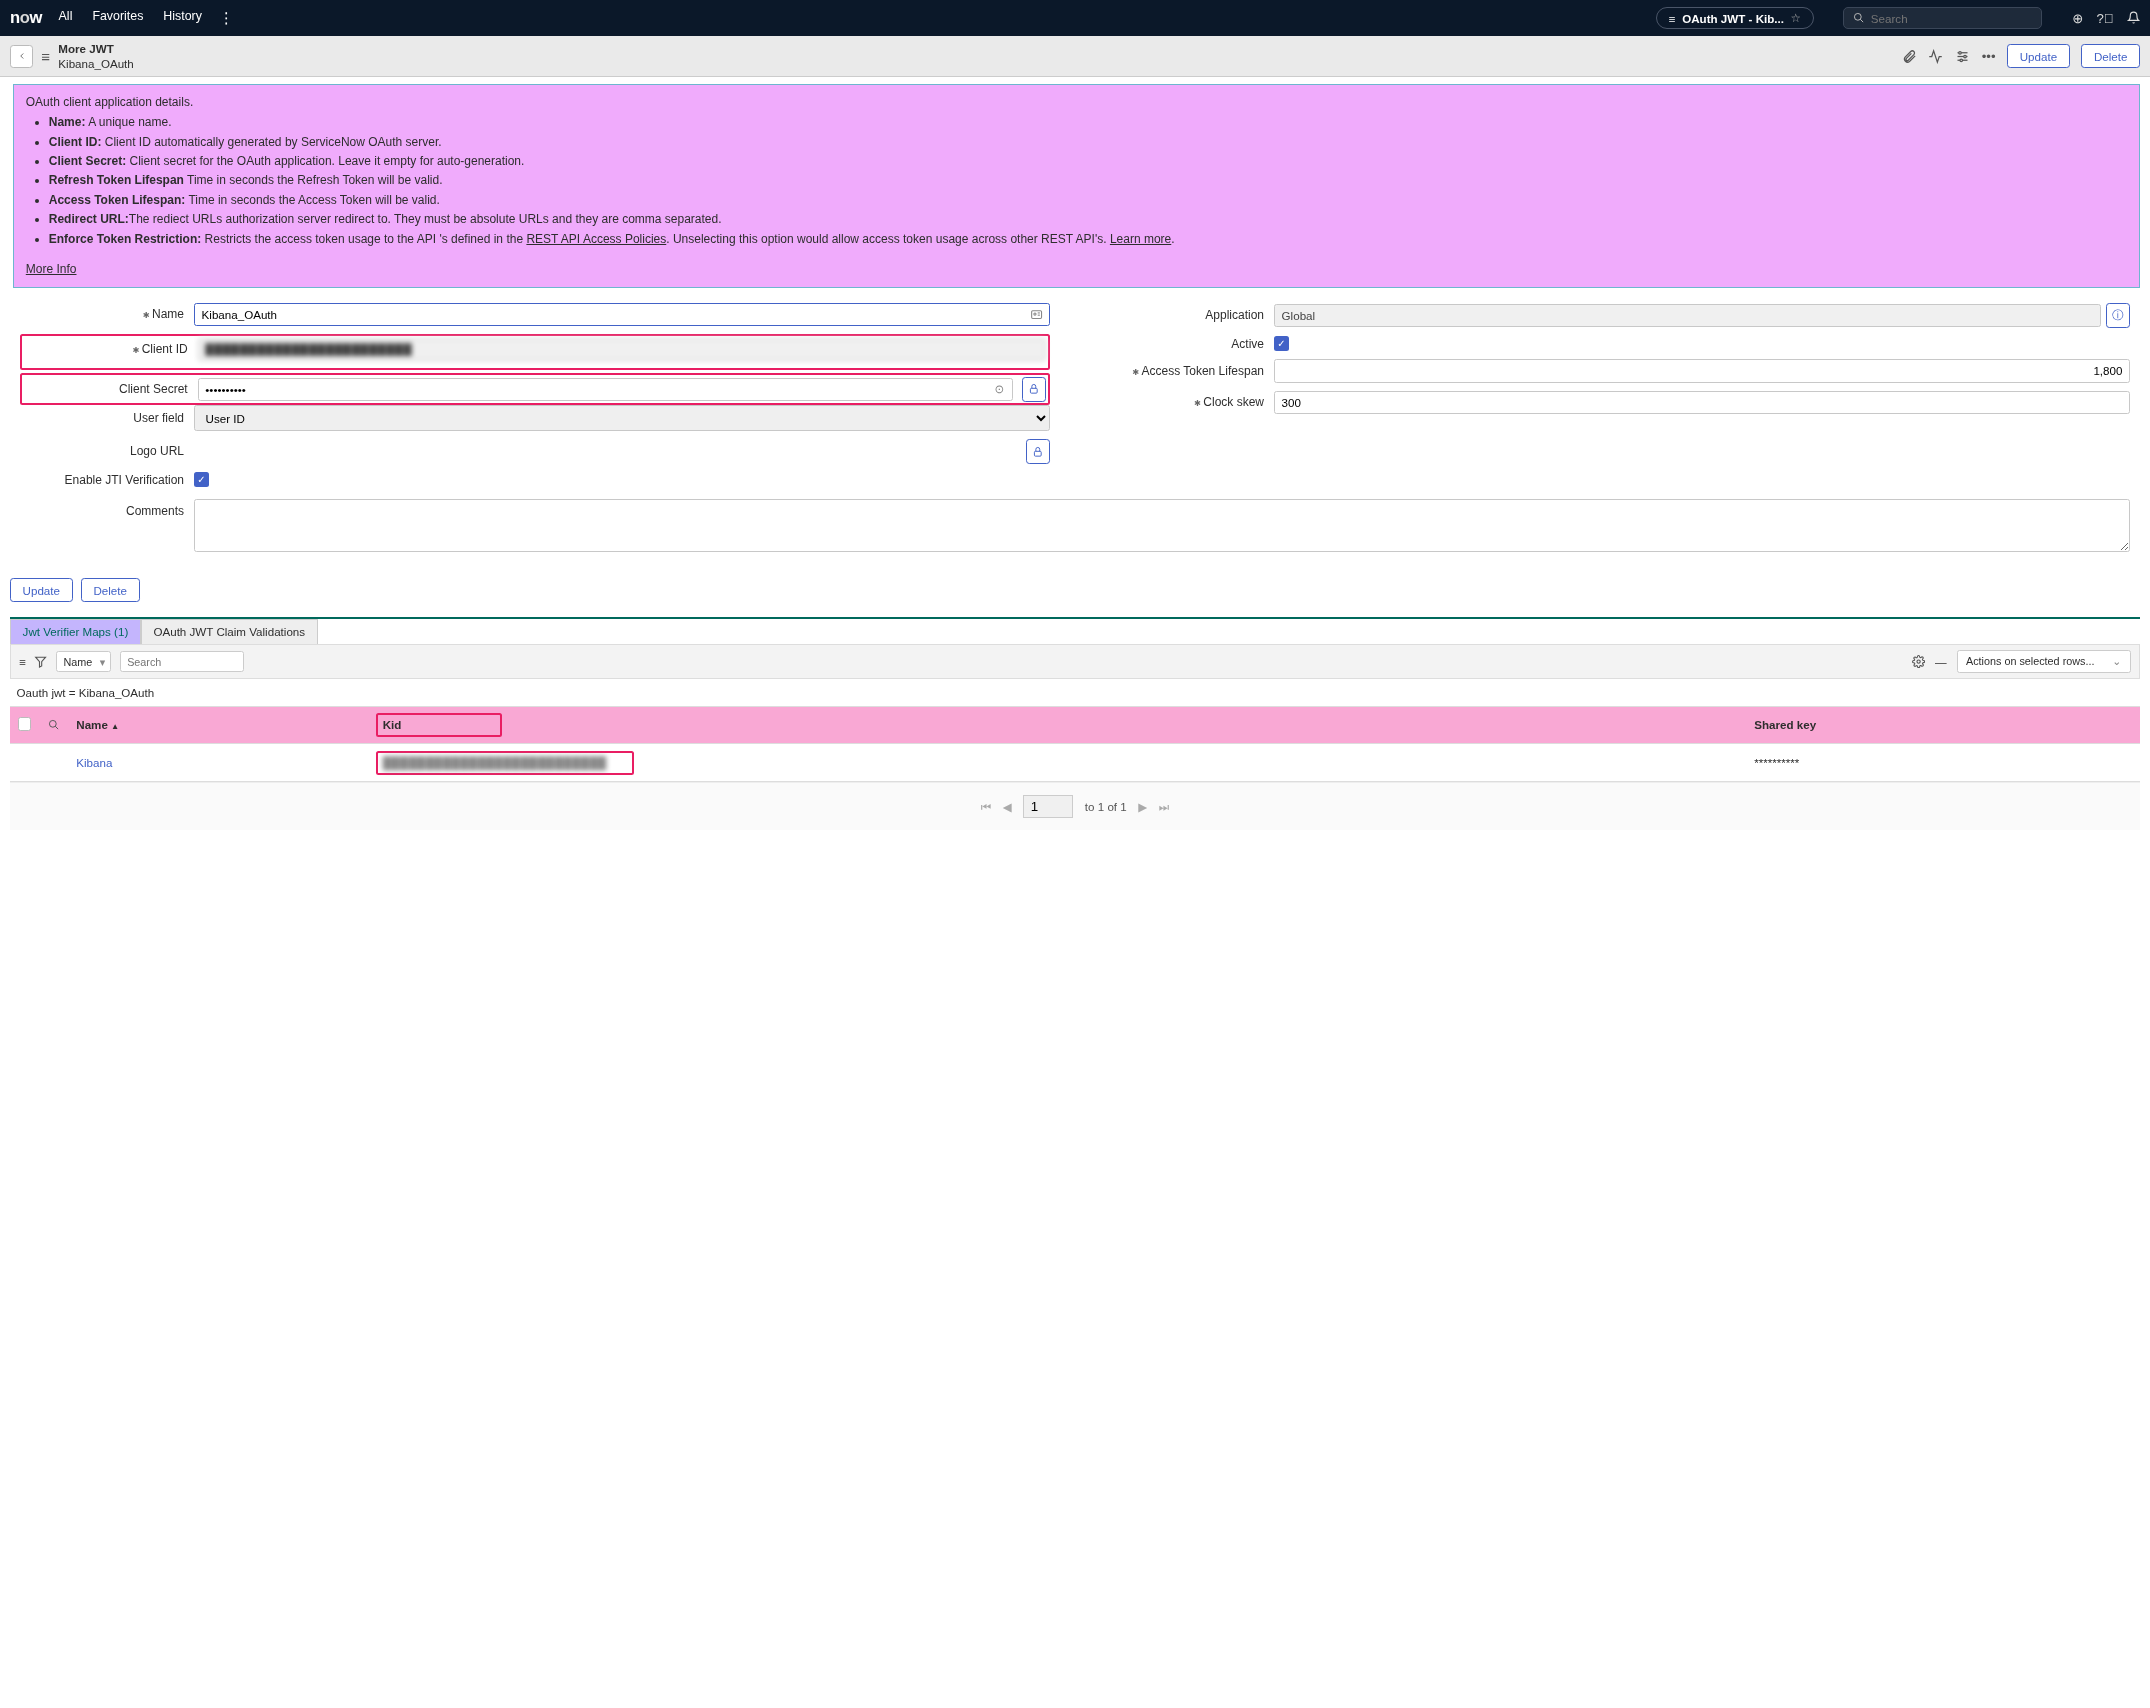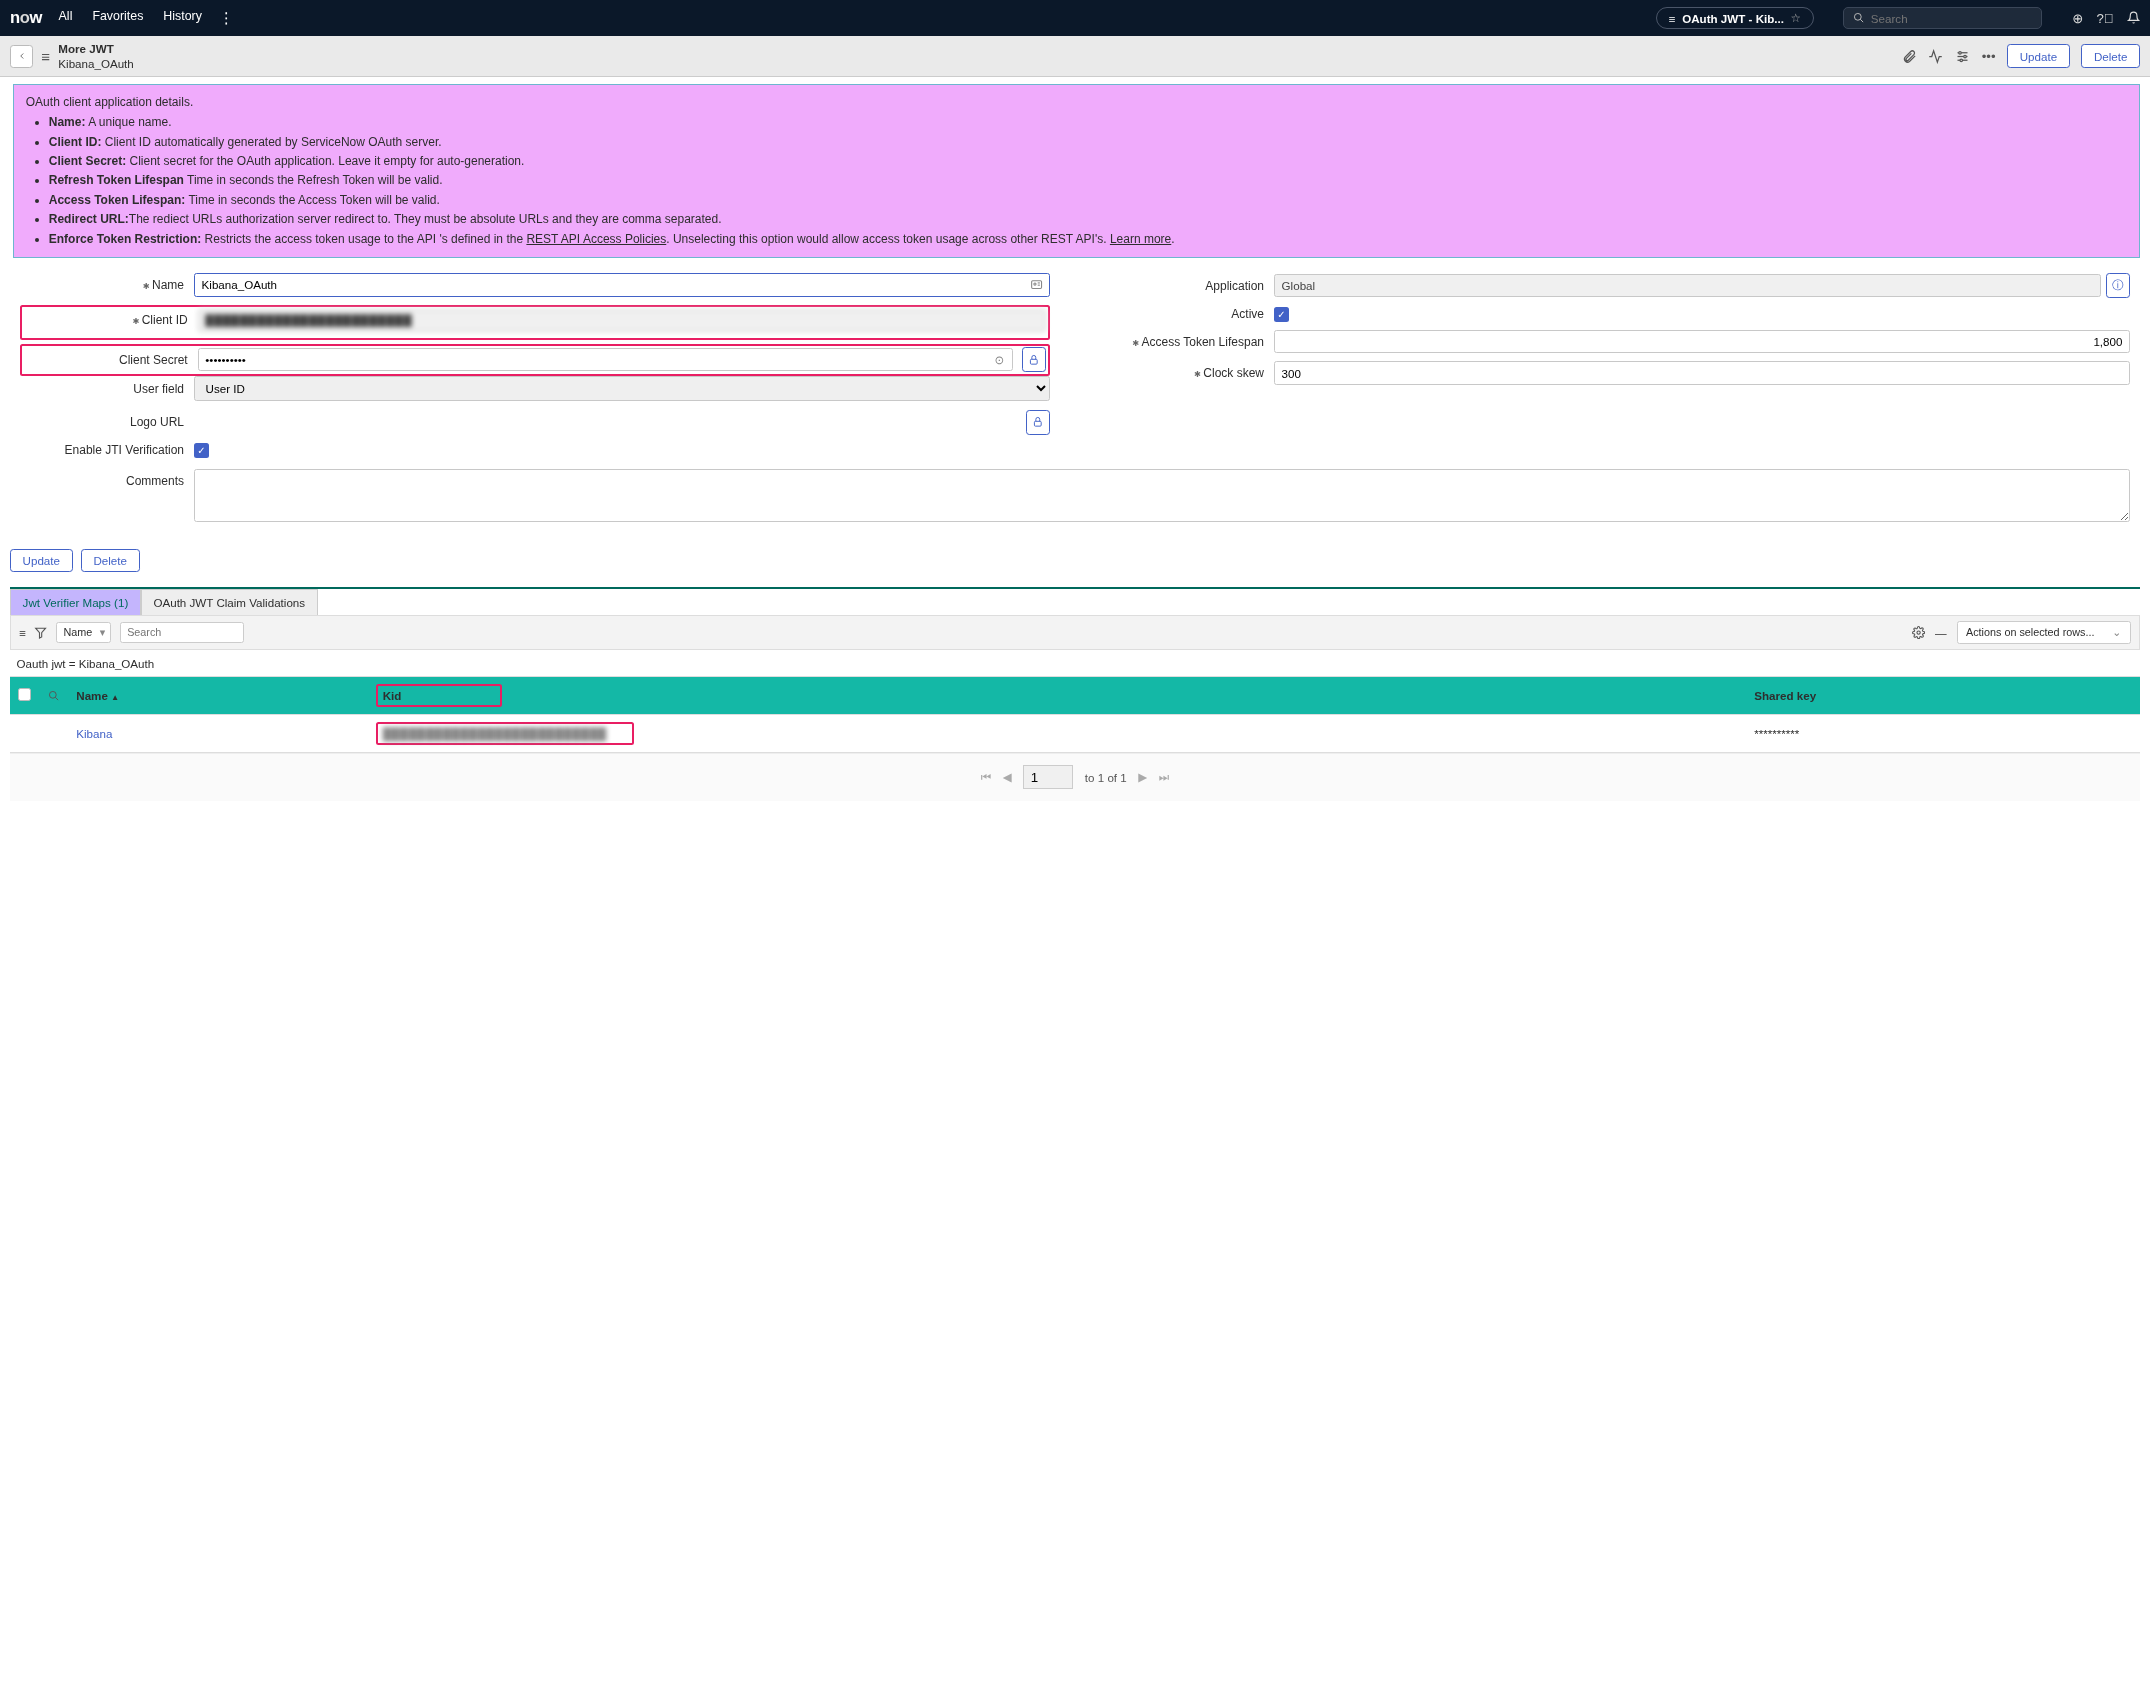--- a/index.html
+++ b/index.html
@@ -70,21 +70,21 @@
 .list-toolbar { display: flex; align-items: center; gap: 8.3px; background: #f3f3f3; border: 0.8px solid #ddd; margin: 0 10px; padding: 5px 8.3px; }
 .list-toolbar .search-sel { border: 0.8px solid #ccc; border-radius: 2.5px; padding: 3.3px 18px 3.3px 6.6px; font-size: 10.8px; background: #fff; position: relative; }
 .list-toolbar .search-in { border: 0.8px solid #ccc; border-radius: 2.5px; padding: 3.3px 6.6px; font-size: 10.8px; width: 124px; }
 .list-toolbar .right { margin-left: auto; display: flex; align-items: center; gap: 10px; }
 .actions-sel { border: 0.8px solid #ccc; border-radius: 2.5px; padding: 4.1px 8.3px; font-size: 10.8px; background: #fff; width: 174px; }
 
 
 .list-filter-txt { padding: 6.6px 16.6px; font-size: 11.6px; }
 .list-table { width: calc(100% - 20px); margin: 0 10px; border-collapse: collapse; }
 .list-table th, .list-table td { text-align: left; padding: 6.6px 8.3px; border-top: 0.8px solid #ddd; border-bottom: 0.8px solid #ddd; font-size: 11.6px; }
-.list-table th { font-weight: 600; background: #14b8a6; }
+.list-table th { font-weight: 600; background: #f9a8d4; }
 .list-table .chk-cell { width: 28px; }
 .linkcell { color: #4262c7; cursor: pointer; }
 
 
 .blurred { filter: blur(2.5px); color: #888; letter-spacing: 0.4px; }
 
 
 .pager { display: flex; justify-content: center; align-items: center; gap: 11.6px; padding: 11.6px 0; color: #555; background: #fafafa; margin: 0 10px; border-top: 0.8px solid #eee; }
 .pager .pgbtn { color: #aaa; cursor: pointer; }
 .pager .pg-input { border: 0.8px solid #ccc; padding: 3.3px 6.6px; width: 50px; background: #f0f0f0; text-align: left; }
@@ -170,20 +170,21 @@
   <div>OAuth client application details.</div>
   <ul>
     <li><b>Name:</b><span> A unique name.</span></li>
     <li><b>Client ID:</b><span> Client ID automatically generated by ServiceNow OAuth server.</span></li>
     <li><b>Client Secret:</b><span> Client secret for the OAuth application. Leave it empty for auto-generation.</span></li>
     <li><b>Refresh Token Lifespan</b><span> Time in seconds the Refresh Token will be valid.</span></li>
     <li><b>Access Token Lifespan:</b><span> Time in seconds the Access Token will be valid.</span></li>
     <li><b>Redirect URL:</b><span>The rediect URLs authorization server redirect to. They must be absolute URLs and they are comma separated.</span></li>
     <li><b>Enforce Token Restriction:</b><span> Restricts the access token usage to the API 's defined in the </span><a href="#">REST API Access Policies</a><span>. Unselecting this option would allow access token usage across other REST API's. </span><a href="#">Learn more</a><span>.</span></li>
   </ul>
+  <div class="moreinfo">More Info</div>
 </div>
 
 <div class="form-area">
   <div class="form-cols">
 
     <div class="col">
       <div class="fld">
         <div class="fld-label req">Name</div>
         <div class="fld-input">
           <input class="txt-input highlighted" value="Kibana_OAuth" style="">

